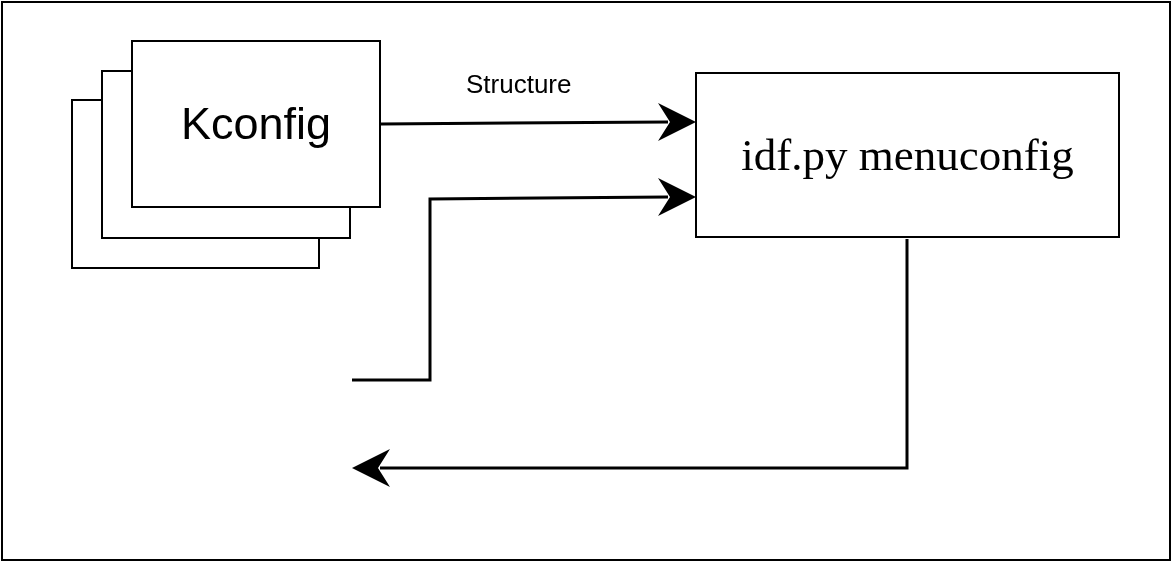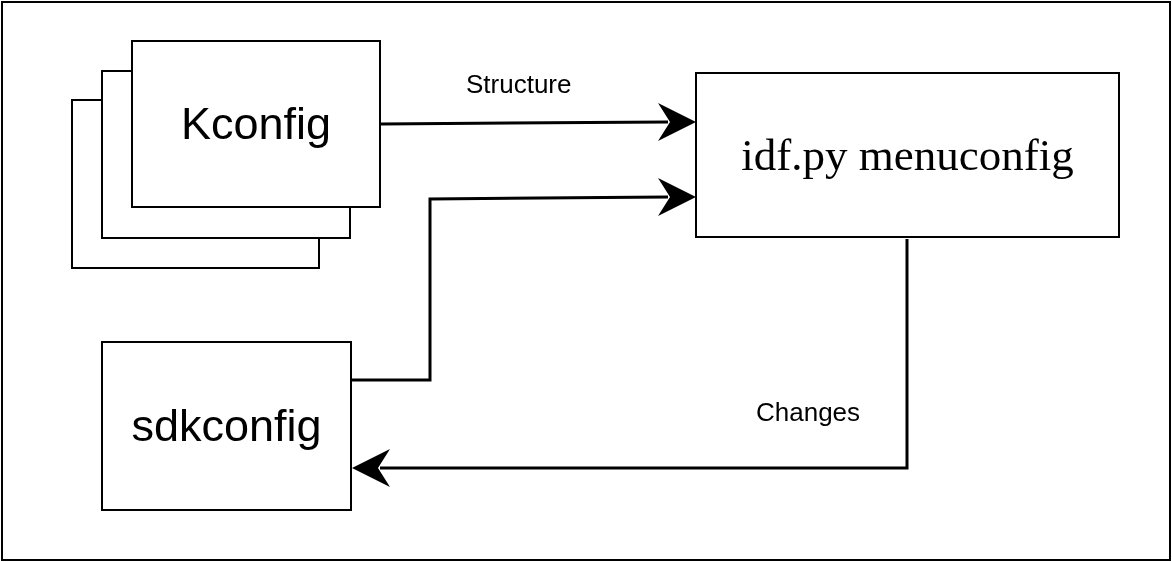--- a/index.html
+++ b/index.html
@@ -82,32 +82,28 @@
   <div class="box stack-mid"></div>
 
   <div class="box node node-kconfig">
     <span>Kconfig</span>
   </div>
 
   <div class="box node node-menuconfig">
     <span>idf.py menuconfig</span>
   </div>
 
-  <div class="box node node-sdkconfig">
-    <span>sdkconfig</span>
-  </div>
 
   <svg class="edges-svg" viewBox="0 0 1172 562">
 
     <path class="edge-line" d="M 381 124 L 668 122"></path>
     <polygon class="edge-head" points="696,122 658,103 670,122 658,141"></polygon>
 
     <path class="edge-line" d="M 352 380 L 430 380 L 430 199 L 668 197"></path>
     <polygon class="edge-head" points="696,197 658,178 670,197 658,216"></polygon>
 
     <path class="edge-line" d="M 907 239 L 907 468 L 380 468"></path>
     <polygon class="edge-head" points="352,468 390,449 378,468 390,487"></polygon>
   </svg>
 
   <div class="edge-label label-structure">Structure</div>
-  <div class="edge-label label-changes">Changes</div>
 
 </div>
 
 </body></html>

